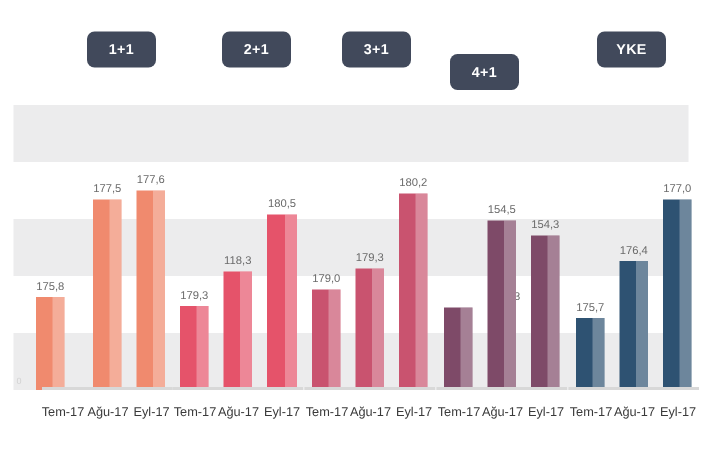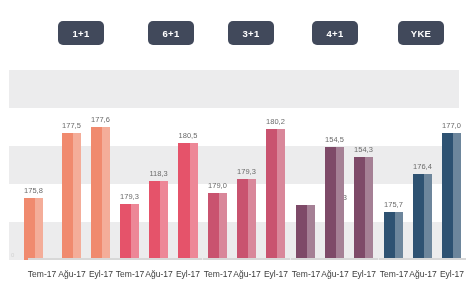--- a/index.html
+++ b/index.html
@@ -136,26 +136,26 @@
 </head>
 <body>
 
 <div id="chart-root">
 
   <div class="pill-row">
     <div class="pill" style="left:58px;">
         <span>1+1</span>
       </div>
     <div class="pill" style="left:148px;">
-        <span>6+1</span>
+        <span>2+1</span>
       </div>
     <div class="pill" style="left:228px;">
         <span>3+1</span>
       </div>
-    <div class="pill" style="left:312px;">
+    <div class="pill" style="left:300px;margin-top:15px;">
         <span>4+1</span>
       </div>
     <div class="pill" style="left:398px;">
         <span>YKE</span>
       </div>
   </div>
 
   <div class="plot">
     <div class="band" style="top:0px;   height:38px;"></div>
     <div class="band" style="top:76px;  height:38px;"></div>

